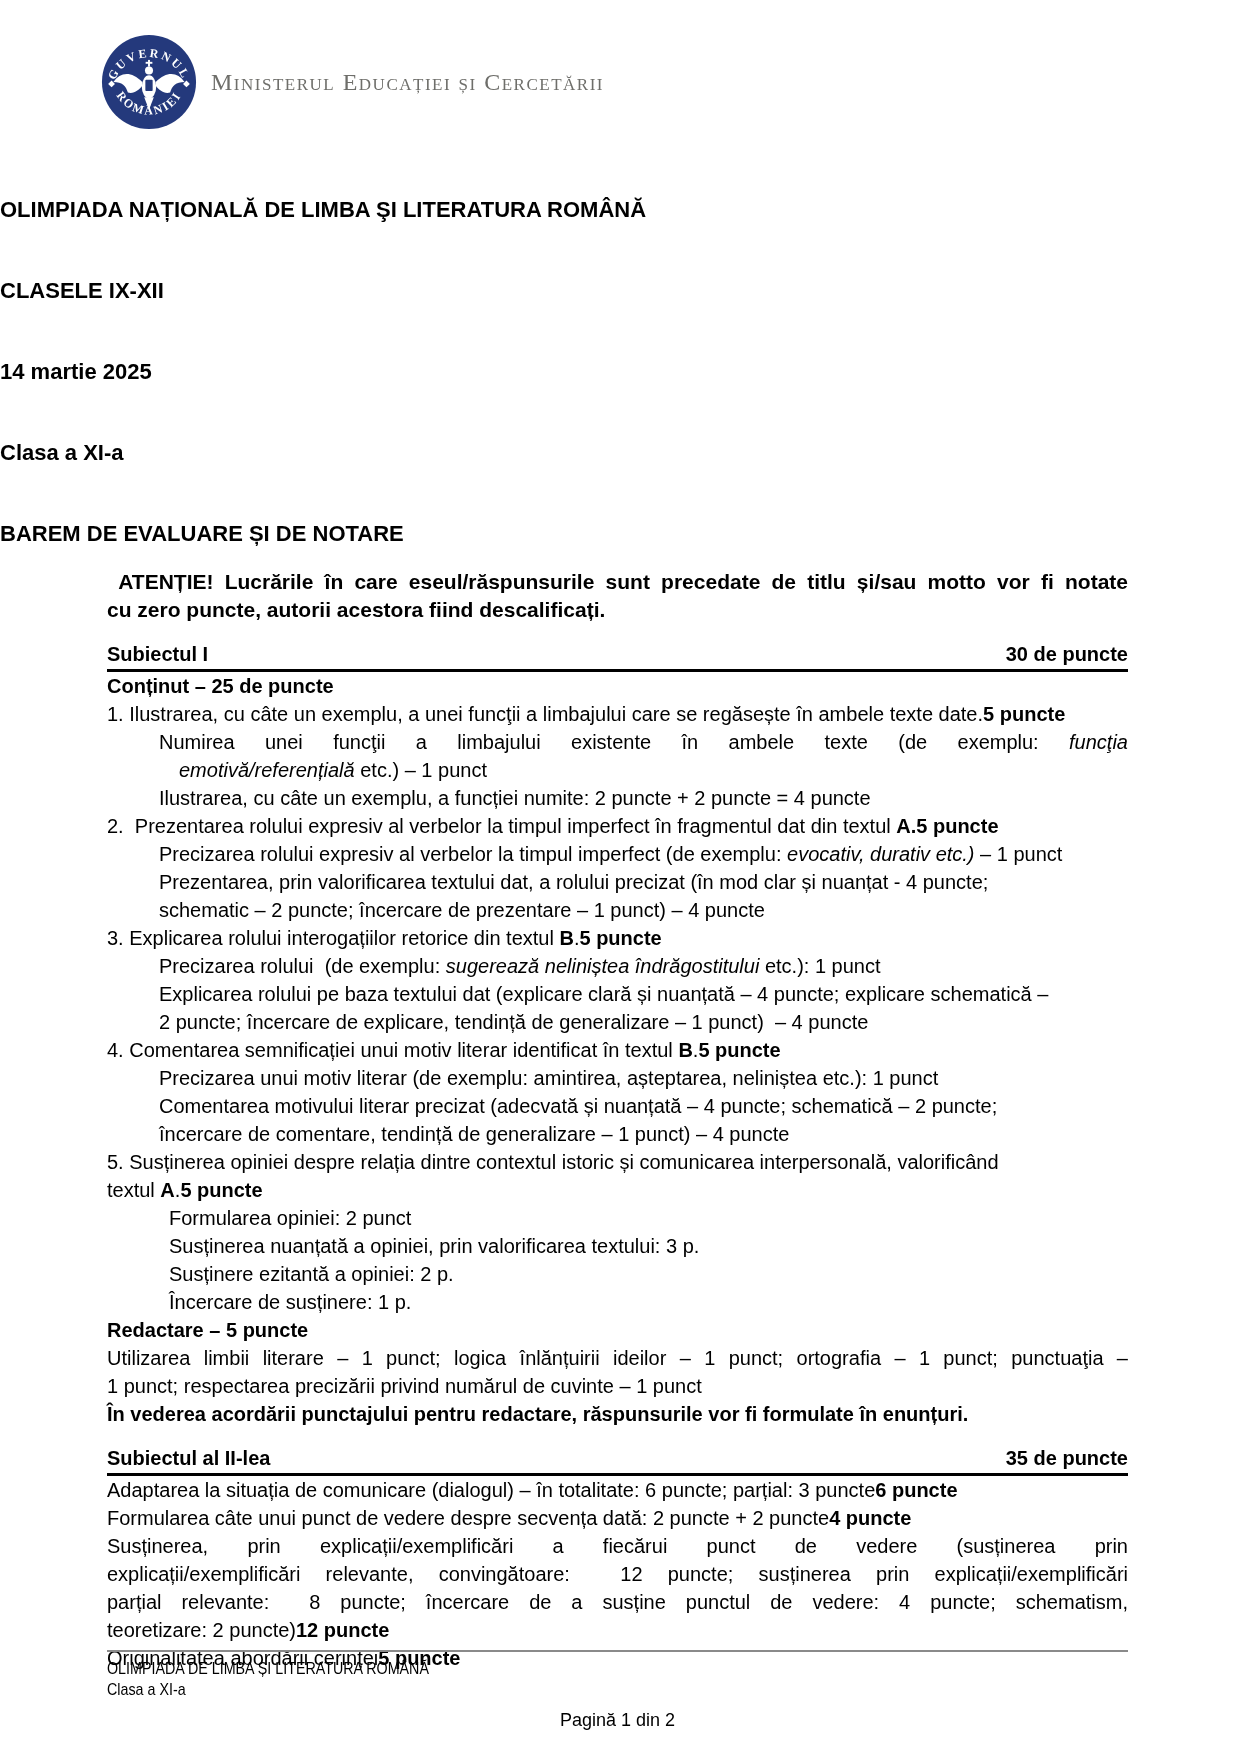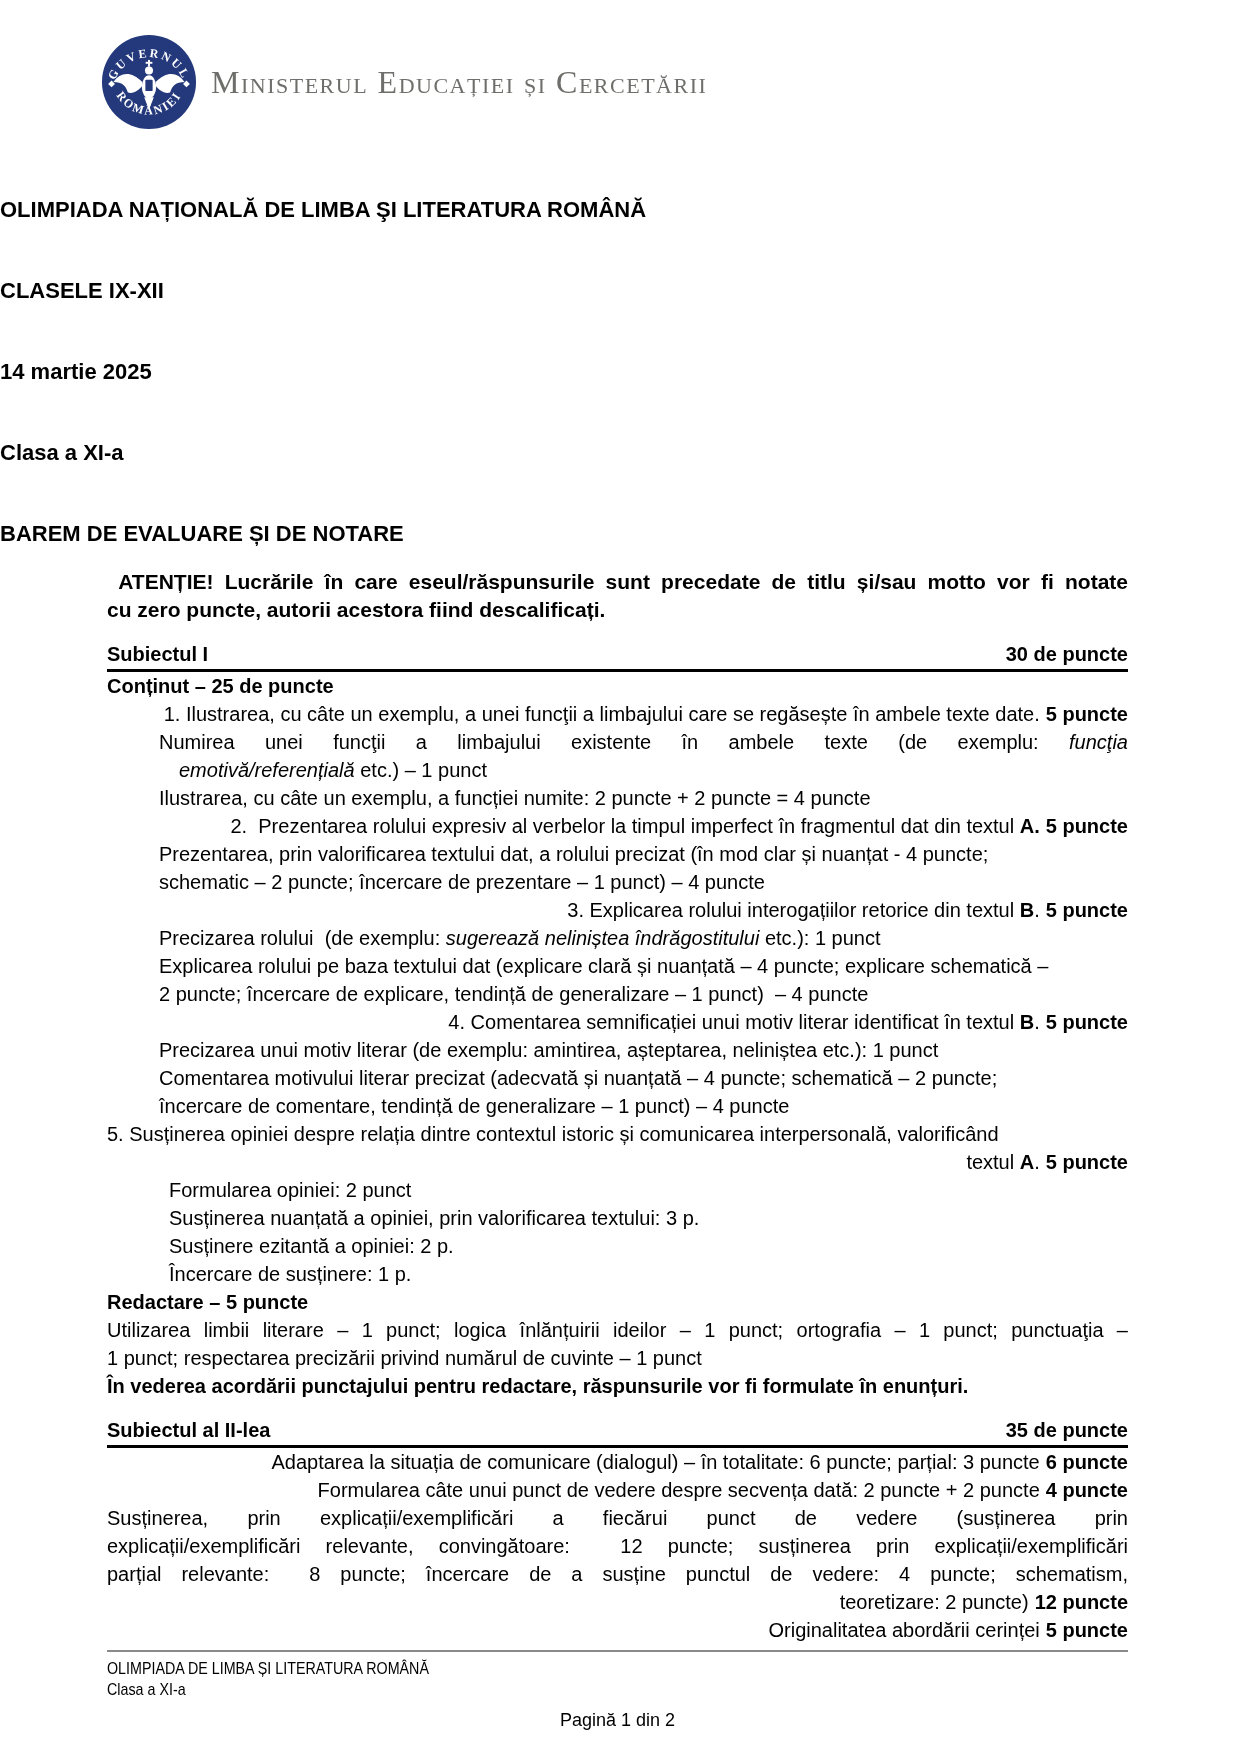--- a/index.html
+++ b/index.html
@@ -11,38 +11,38 @@
     font-family:"Liberation Sans",sans-serif;
     font-size:20px;line-height:28px;color:#000;
     overflow:hidden;
   }
   
   .hdr{display:flex;align-items:center;gap:14px;padding:34px 113px 0 101px;}
   .logo{width:96px;height:96px;flex:none;}
   .ministry{
     font-family:"Liberation Serif",serif;
     font-variant:small-caps;
-    font-size:32px;letter-spacing:1.5px;
+    font-size:24px;letter-spacing:1.5px;
     color:#6e6e6a;
   }
   
   .title-block{margin-top:12px;text-align:left;font-weight:bold;font-size:22px;line-height:27px;white-space:pre-wrap;}
   .barem{text-align:left;font-weight:bold;font-size:22px;}
   
   .attention{margin:20px 113px 0 107px;font-weight:bold;font-size:21px;}
   
   .content{padding:0 113px 0 107px;}
   .b{font-weight:bold;}
   .it{font-style:italic;}
   .line{min-height:28px;}
   .jl{text-align:justify;text-align-last:justify;}
   .ind1{padding-left:52px;}
   .ind2{padding-left:72px;}
   .ind3{padding-left:62px;}
-  .flex{display:flex;justify-content:flex-end;gap:6px;}
+  .flex{display:flex;justify-content:flex-start;}
   .lt{white-space:nowrap;}
   .pts{font-weight:bold;white-space:nowrap;}
   .rule-row{
     display:flex;justify-content:space-between;
     font-weight:bold;
     border-bottom:3px solid #000;
     padding-bottom:1px;margin-top:16px;
   }
   
   .footer{position:absolute;left:107px;right:113px;top:1650px;border-top:2px solid #8a8a8a;padding-top:6px;}
@@ -105,20 +105,21 @@
         <span class="lt"><span>1. Ilustrarea, cu câte un exemplu, a unei funcţii a limbajului care se regăsește în ambele texte date.</span></span>
         <span class="pts">5 puncte</span>
       </div>
       <div class="line jl ind1"><span>Numirea unei funcţii a limbajului existente în ambele texte (de exemplu: </span><span class="it">funcţia</span></div>
       <div class="line ind2"><span class="it">emotivă/referențială</span><span> etc.) – 1 punct</span></div>
       <div class="line ind1"><span>Ilustrarea, cu câte un exemplu, a funcției numite: 2 puncte + 2 puncte = 4 puncte</span></div>
       <div class="line flex">
         <span class="lt"><span>2.&nbsp; Prezentarea rolului expresiv al verbelor la timpul imperfect în fragmentul dat din textul </span><span class="b ">A.</span></span>
         <span class="pts">5 puncte</span>
       </div>
+      <div class="line ind1"><span>Precizarea rolului expresiv al verbelor la timpul imperfect (de exemplu: </span><span class="it">evocativ, durativ etc.)</span><span> – 1 punct</span></div>
       <div class="line ind1"><span>Prezentarea, prin valorificarea textului dat, a rolului precizat (în mod clar și nuanțat - 4 puncte;</span></div>
       <div class="line ind1"><span>schematic – 2 puncte; încercare de prezentare – 1 punct) – 4 puncte</span></div>
       <div class="line flex">
         <span class="lt"><span>3. Explicarea rolului interogațiilor retorice din textul </span><span class="b ">B</span><span>.</span></span>
         <span class="pts">5 puncte</span>
       </div>
       <div class="line ind1"><span>Precizarea rolului&nbsp; (de exemplu: </span><span class="it">sugerează neliniștea îndrăgostitului</span><span> etc.): 1 punct</span></div>
       <div class="line ind1"><span>Explicarea rolului pe baza textului dat (explicare clară și nuanțată – 4 puncte; explicare schematică –</span></div>
       <div class="line ind1"><span>2 puncte; încercare de explicare, tendință de generalizare – 1 punct)&nbsp; – 4 puncte</span></div>
       <div class="line flex">

